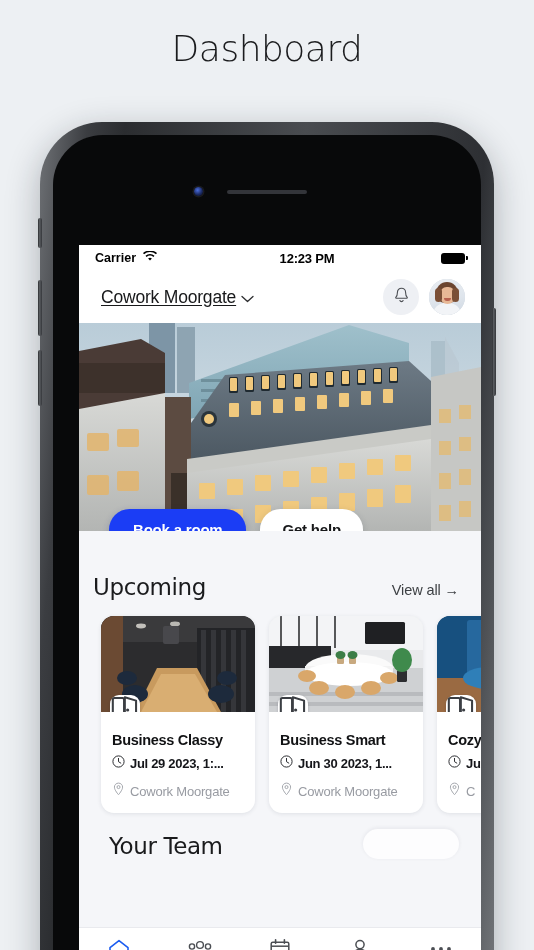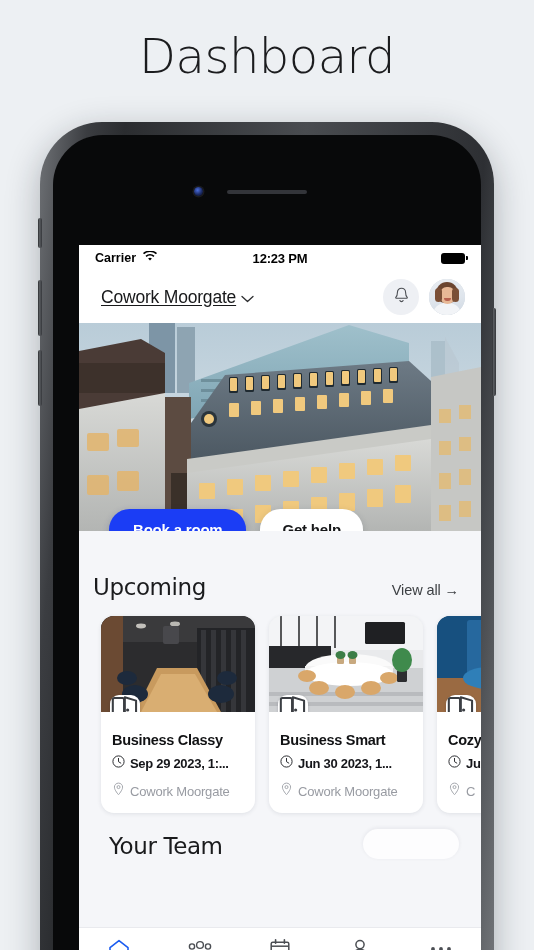--- a/index.html
+++ b/index.html
@@ -9,21 +9,21 @@
     font-family: "Liberation Sans", sans-serif;
     background: #edf0f3;
   }
   body { position: relative; }
 
   
   .page-title {
     position: absolute;
     top: 28px; left: 0; width: 534px;
     text-align: center;
-    font-size: 48px;
+    font-size: 36px;
     font-weight: 300;
     letter-spacing: -0.5px;
     color: #1b1c1e;
     font-family: "DejaVu Sans", sans-serif;
   }
 
   
   .phone {
     position: absolute;
     left: 40px; top: 122px;
@@ -79,21 +79,21 @@
   
   .statusbar {
     height: 26px;
     display: flex; align-items: center;
     padding: 0 16px;
     font-size: 12.5px; font-weight: 600; color: #000;
     position: relative;
   }
   .sb-left { display: flex; align-items: center; gap: 7px; }
   .sb-time {
-    position: absolute; left: 0; width: 402px;
+    position: absolute; left: 0; width: 456px;
     text-align: center; font-size: 13px; font-weight: 700; letter-spacing: -0.2px;
     pointer-events: none;
   }
   .sb-right { margin-left: auto; display: flex; align-items: center; }
   .battery {
     width: 24px; height: 11px; border-radius: 3px;
     background: #000; position: relative;
   }
   .battery:after {
     content: ""; position: absolute; right: -3px; top: 3.5px;
@@ -480,21 +480,21 @@
             </div>
             <div class="card-body">
               <div class="card-title">Business Classy</div>
               <div class="meta">
                 <span>
                   <svg width="13" height="13" viewBox="0 0 13 13">
                       <circle cx="6.5" cy="6.5" r="5.6" fill="none" stroke="#2b2d31" stroke-width="1"></circle>
                       <path d="M6.5 3.4v3.3l2.3 1.4" fill="none" stroke="#2b2d31" stroke-width="1" stroke-linecap="round"></path>
                     </svg>
                 </span>
-                <span class="meta-time">Sep 29 2023, 1:...</span>
+                <span class="meta-time">Jul 29 2023, 1:...</span>
               </div>
               <div class="meta place">
                 <span>
                   <svg width="13" height="14" viewBox="0 0 13 14">
                       <path d="M6.5 1.1c-2.3 0-4.1 1.8-4.1 4 0 3 4.1 7.6 4.1 7.6s4.1-4.6 4.1-7.6c0-2.2-1.8-4-4.1-4z" fill="none" stroke="#a4a7ad" stroke-width="1"></path>
                       <circle cx="6.5" cy="5.1" r="1.5" fill="none" stroke="#a4a7ad" stroke-width="1"></circle>
                     </svg>
                 </span>
                 <span class="meta-place">Cowork Moorgate</span>
               </div>

